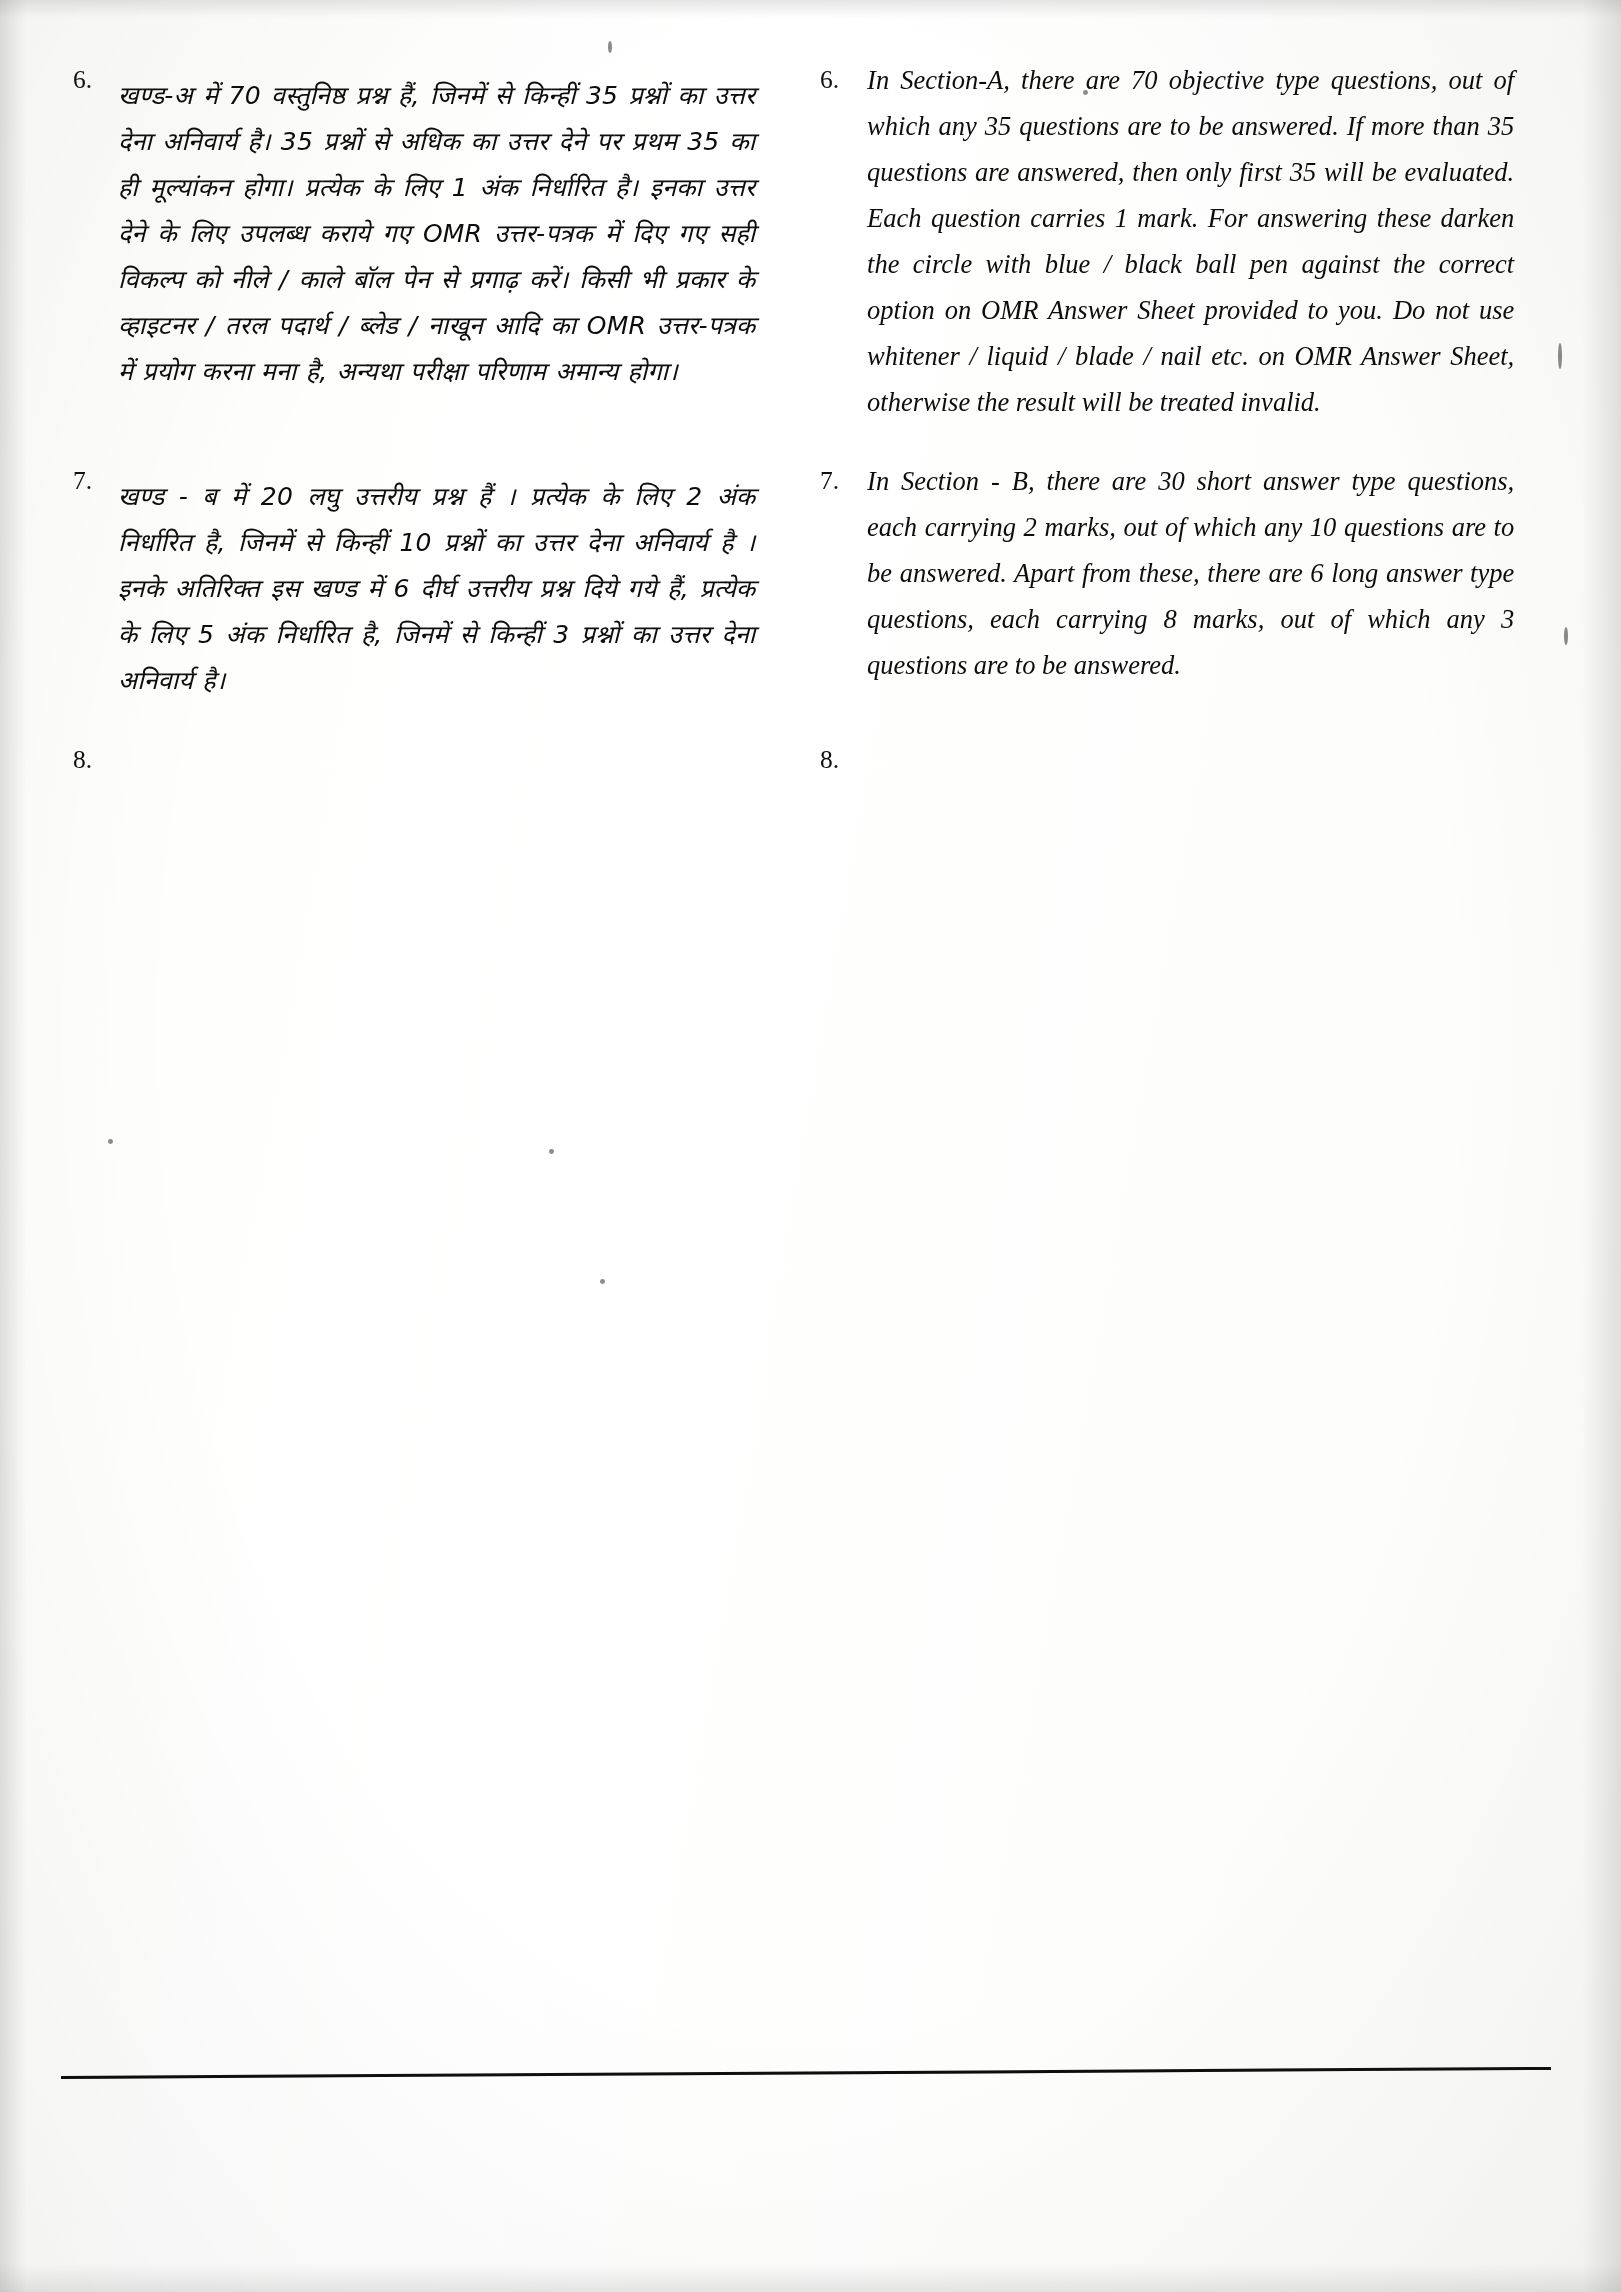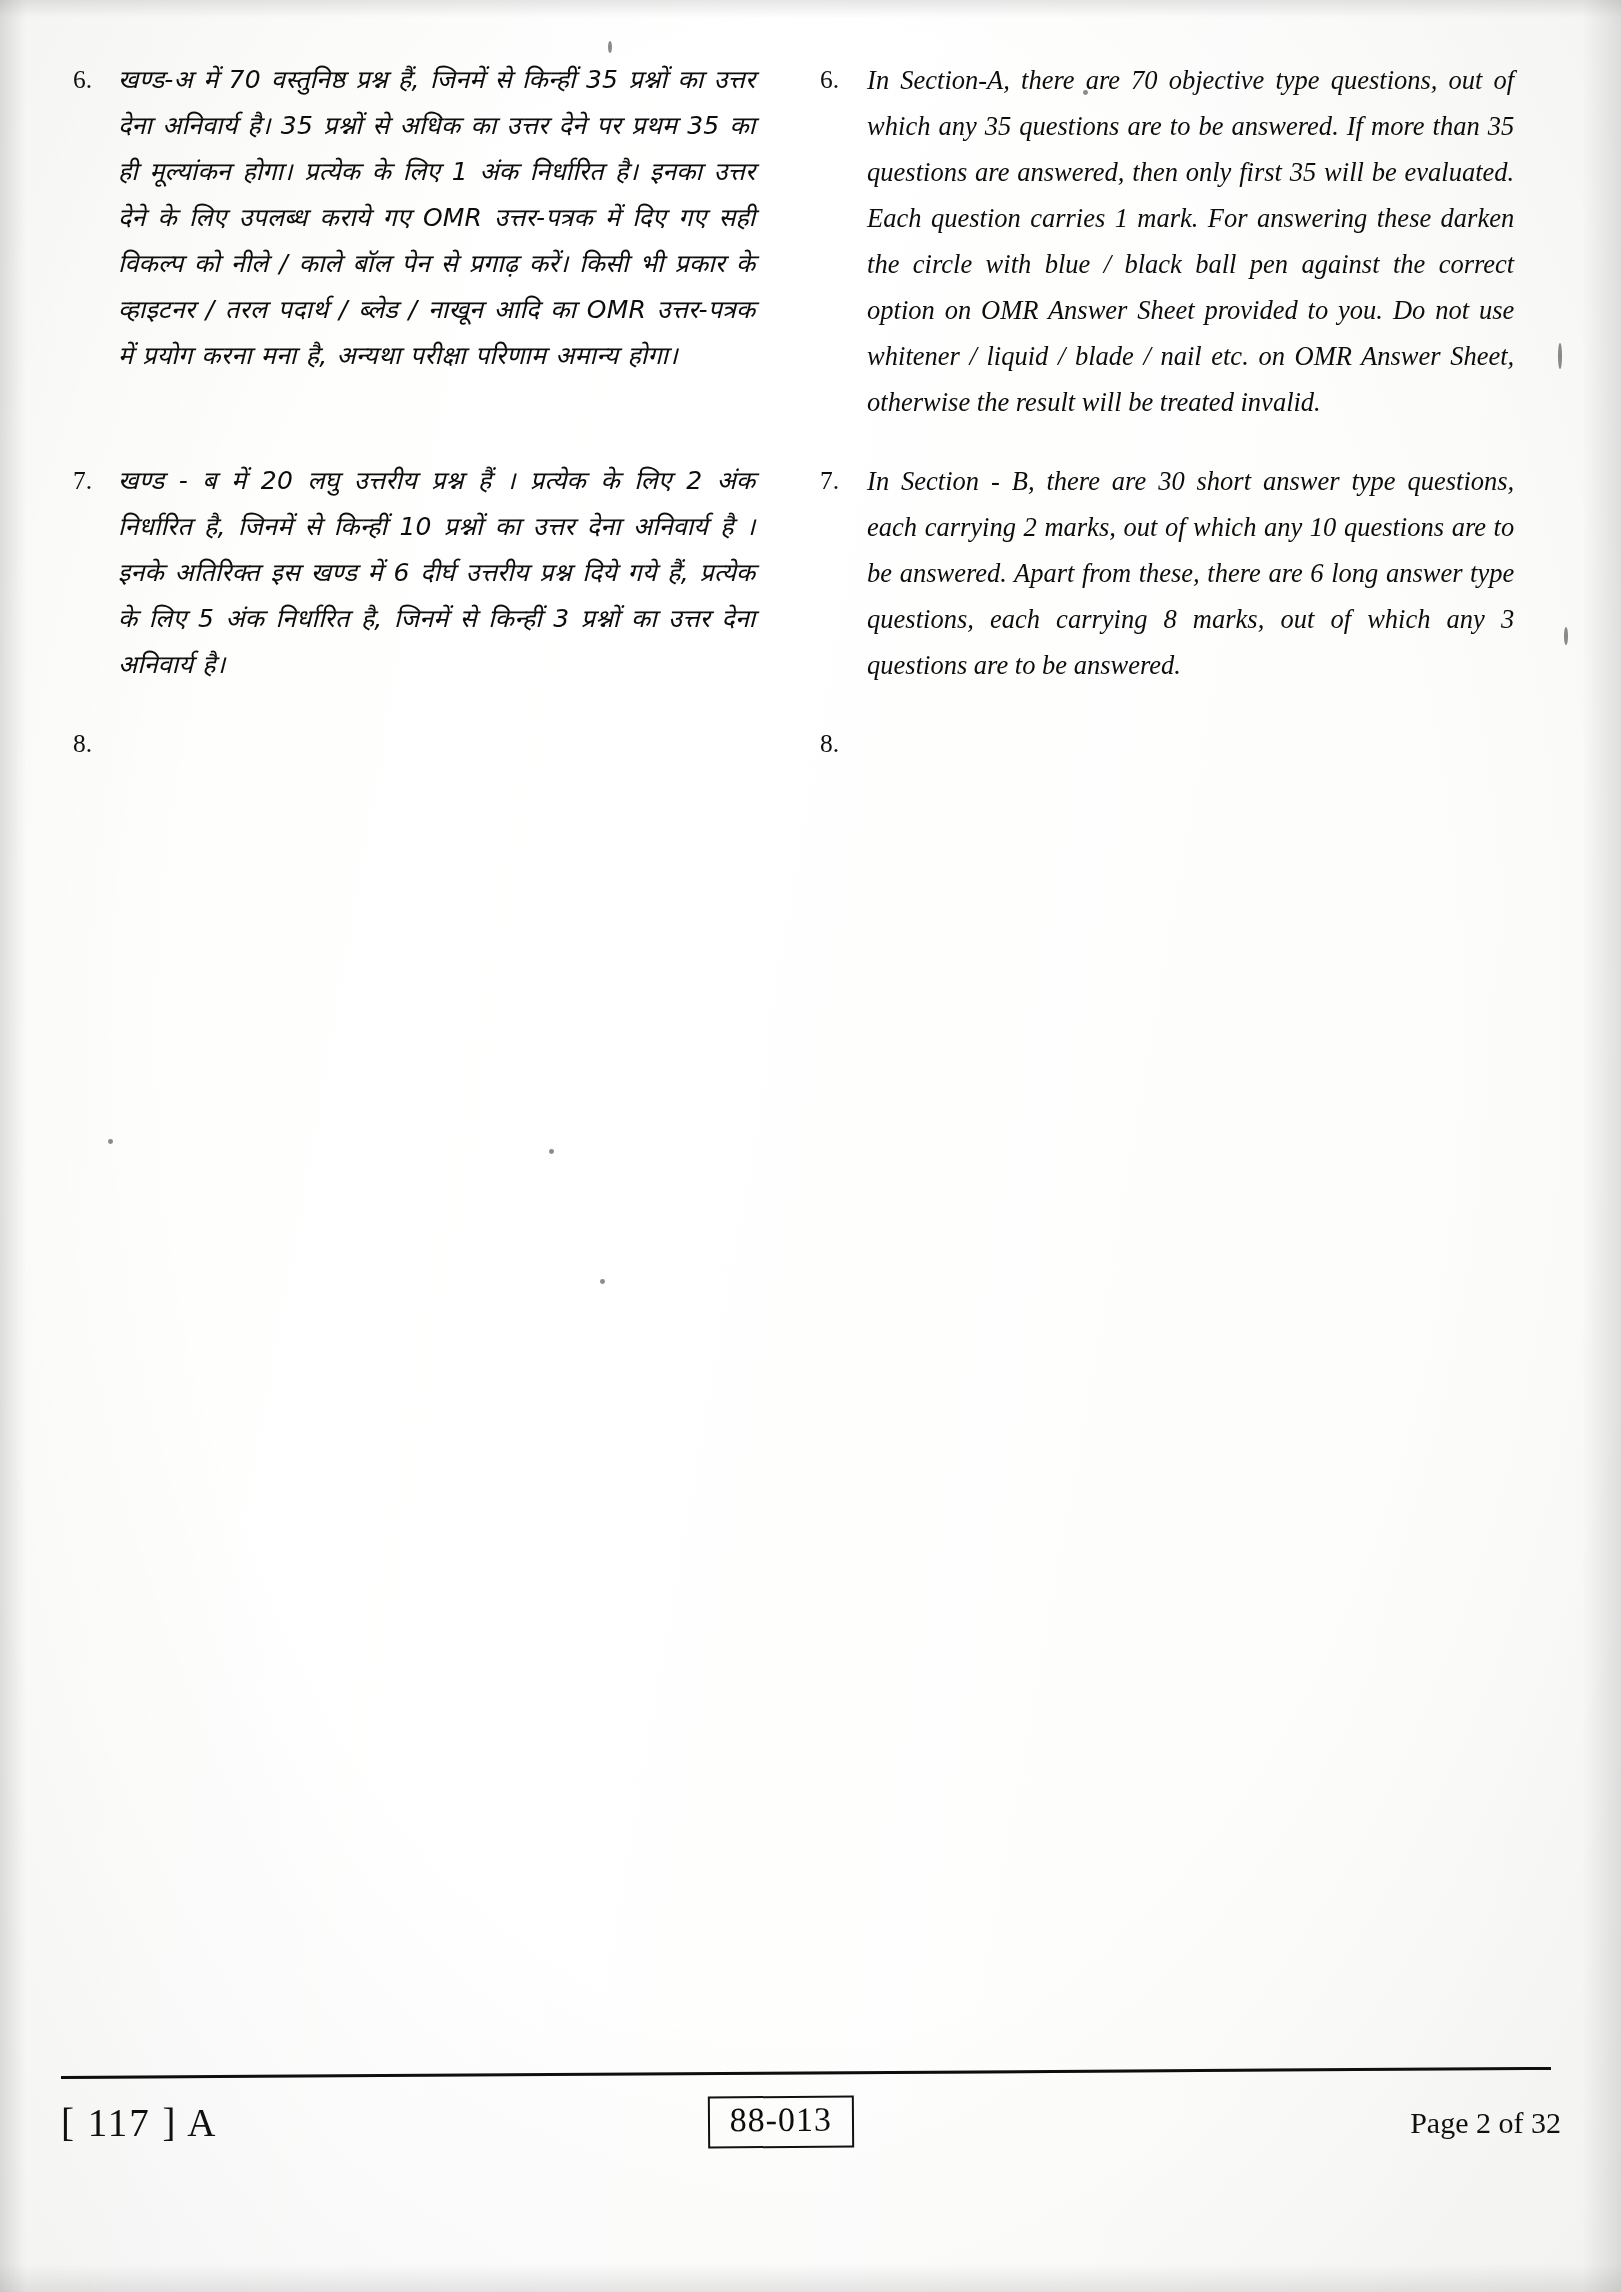--- a/index.html
+++ b/index.html
@@ -81,20 +81,21 @@
     flex: 1 1 auto;
     font-family: "DejaVu Sans", "Liberation Sans", sans-serif;
     font-style: italic;
     font-size: 25px;
     line-height: 46px;
     text-align: justify;
     text-align-last: left;
     letter-spacing: 0.2px;
     word-spacing: 1px;
     color: #0d0d0d;
+    margin-top: 16px;
   }
   .body-en {
     flex: 1 1 auto;
     font-family: "Liberation Serif", "DejaVu Serif", serif;
     font-style: italic;
     font-size: 26.5px;
     line-height: 46px;
     text-align: justify;
     text-align-last: left;
     color: #0d0d0d;
@@ -213,20 +214,15 @@
       </div>
       <div class="col col-en">
         <div class="num num-en">8.</div>
       </div>
     </div>
 
   </div>
 
   <div class="footer-rule"></div>
 
-  <div class="footer">
-    <div class="footer-left">[ 117 ] A</div>
-    <div class="footer-code">88-013</div>
-    <div class="footer-right">Page 2 of 32</div>
-  </div>
 
 </div>
 
 
 </body></html>

